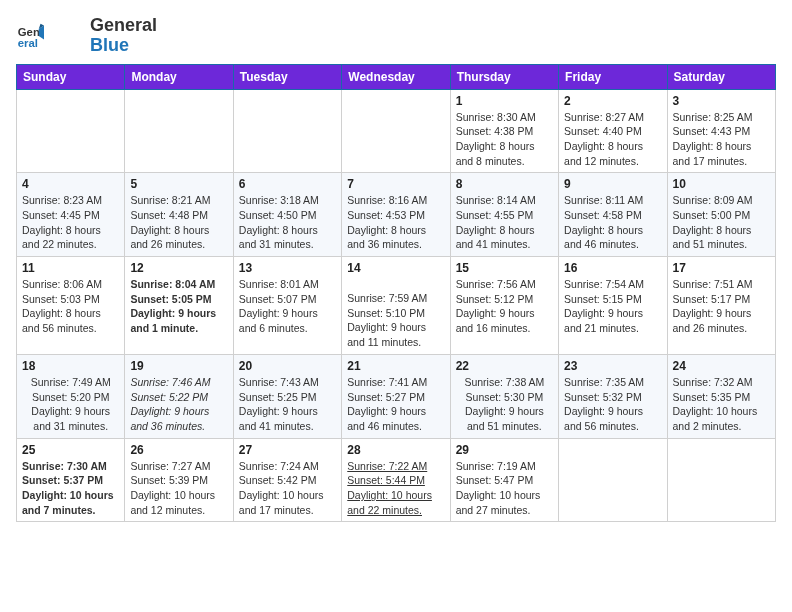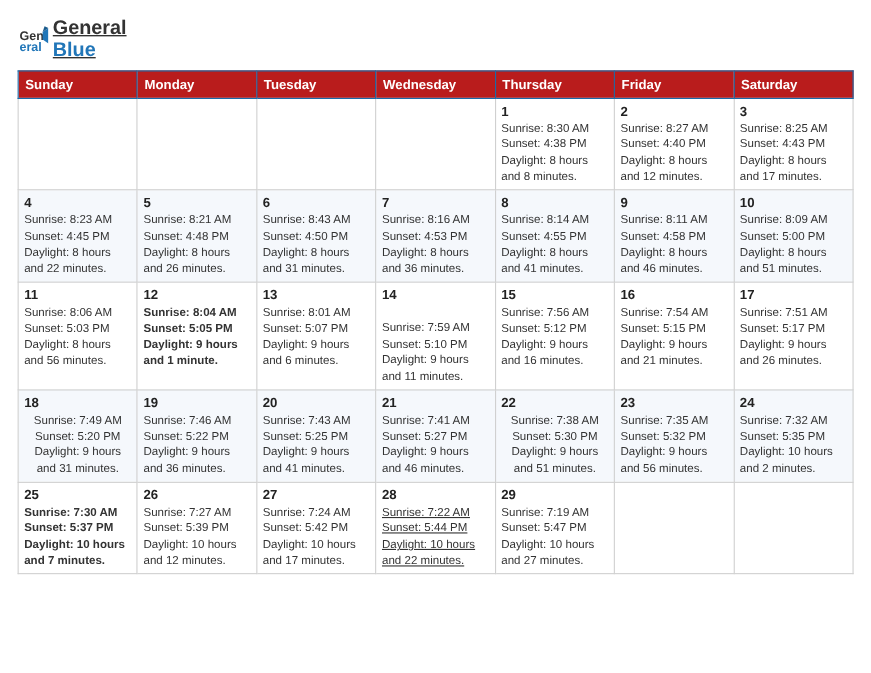--- a/index.html
+++ b/index.html
@@ -8,35 +8,35 @@
       background: #fff;
       width: 792px;
       min-height: 612px;
       padding: 16px;
     }
     .header {
       display: flex;
       align-items: center;
       justify-content: space-between;
       margin-bottom: 8px;
-      text-decoration: underline;
     }
     .logo {
       display: flex;
       align-items: center;
       gap: 4px;
     }
     .logo-text {
       font-size: 18px;
       font-weight: bold;
       color: #333;
       line-height: 1.1;
     }
     .logo-text span {
       color: #1a7abf;
+      margin-left: 42px;
     }
     .logo-icon {
       width: 28px;
       height: 28px;
     }
     .title-block {
       text-align: right;
     }
     .main-title {
       font-size: 36px;
@@ -48,21 +48,21 @@
       font-size: 15px;
       color: #333;
       margin-top: 2px;
     }
     .calendar {
       width: 100%;
       border-collapse: collapse;
       font-size: 11px;
     }
     .calendar th {
-      background: #b91c1c;
+      background: #6d28d9;
       color: #fff;
       padding: 5px 6px;
       text-align: left;
       font-size: 12px;
       border: 1px solid #1a6aa8;
     }
     .calendar td {
       border: 1px solid #d0d0d0;
       vertical-align: top;
       padding: 4px 5px;
@@ -159,21 +159,21 @@
         </td>
         <td>
           <div class="day-num">5</div>
           <div class="day-info" style="white-space: pre-line;">Sunrise: 8:21 AM
 Sunset: 4:48 PM
 Daylight: 8 hours
 and 26 minutes.</div>
         </td>
         <td>
           <div class="day-num">6</div>
-          <div class="day-info" style="white-space: pre-line;">Sunrise: 8:43 AM
+          <div class="day-info" style="white-space: pre-line;">Sunrise: 3:18 AM
 Sunset: 4:50 PM
 Daylight: 8 hours
 and 31 minutes.</div>
         </td>
         <td>
           <div class="day-num">7</div>
           <div class="day-info" style="white-space: pre-line;">Sunrise: 8:16 AM
 Sunset: 4:53 PM
 Daylight: 8 hours
 and 36 minutes.</div>
@@ -254,21 +254,21 @@
       <tr>
         <td>
           <div class="day-num">18</div>
           <div class="day-info" style="white-space: pre-line; text-align: center;">Sunrise: 7:49 AM
 Sunset: 5:20 PM
 Daylight: 9 hours
 and 31 minutes.</div>
         </td>
         <td>
           <div class="day-num">19</div>
-          <div class="day-info" style="white-space: pre-line;">Sunrise: 7:46 AM
+          <div class="day-info" style="white-space: pre-line; font-style: italic;">Sunrise: 7:46 AM
 Sunset: 5:22 PM
 Daylight: 9 hours
 and 36 minutes.</div>
         </td>
         <td>
           <div class="day-num">20</div>
           <div class="day-info" style="white-space: pre-line;">Sunrise: 7:43 AM
 Sunset: 5:25 PM
 Daylight: 9 hours
 and 41 minutes.</div>

